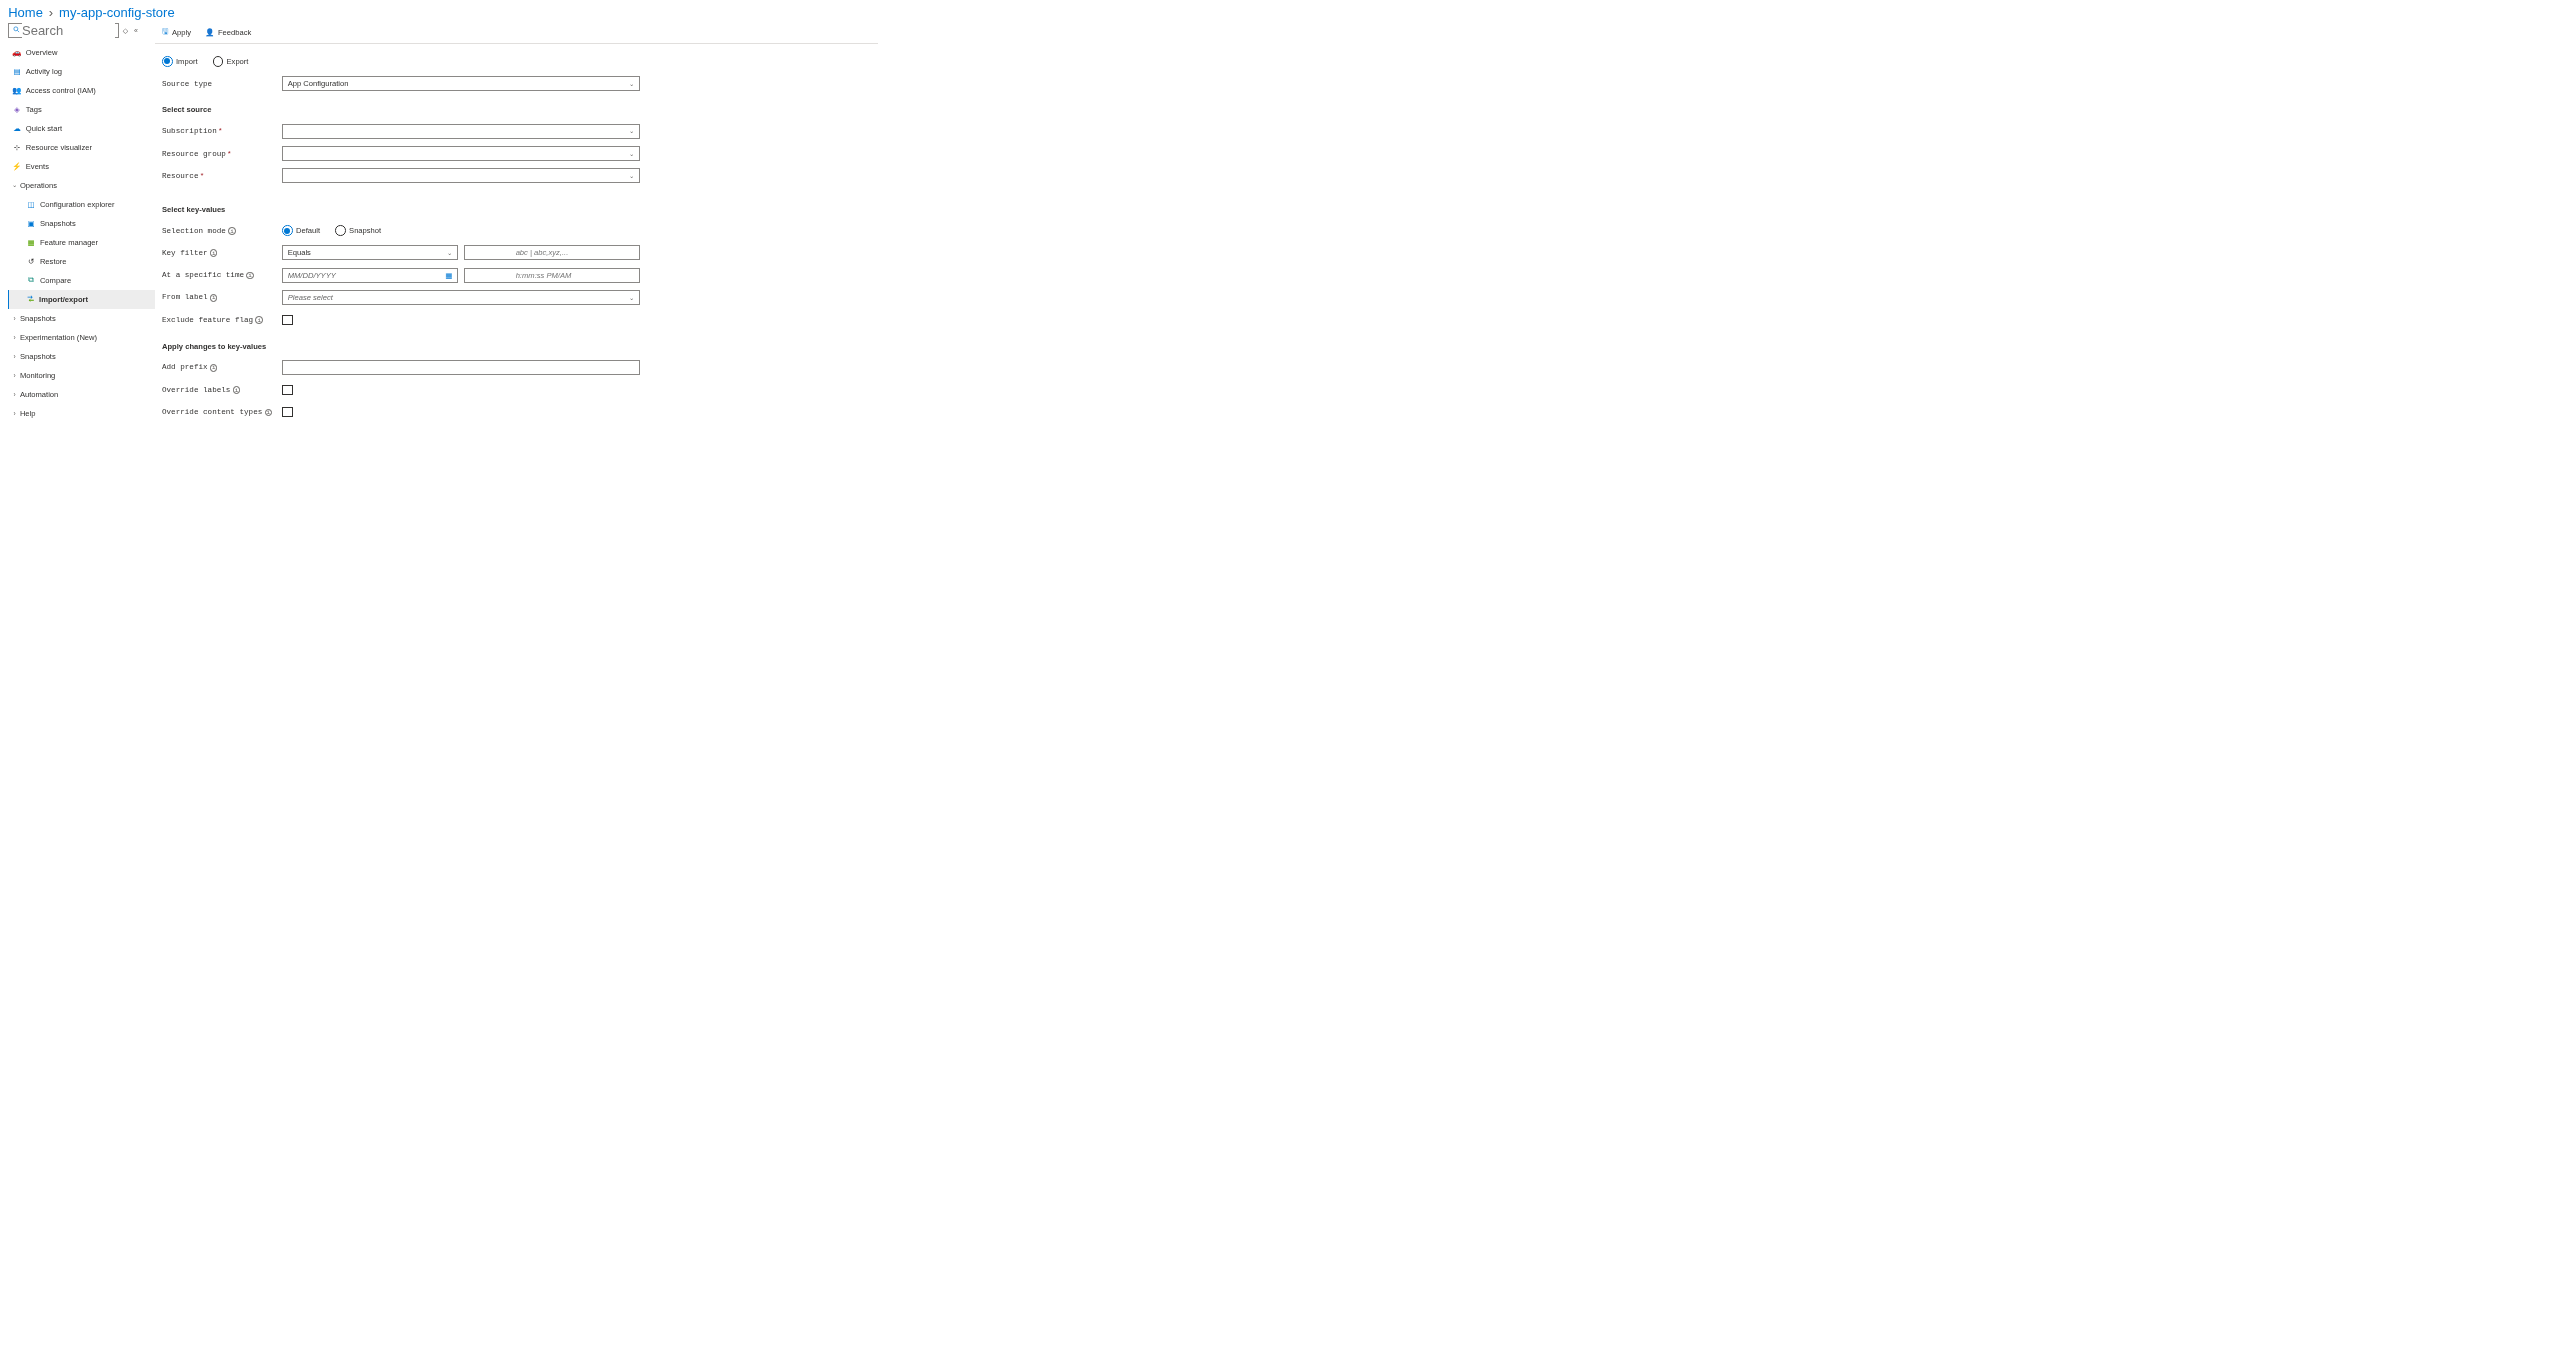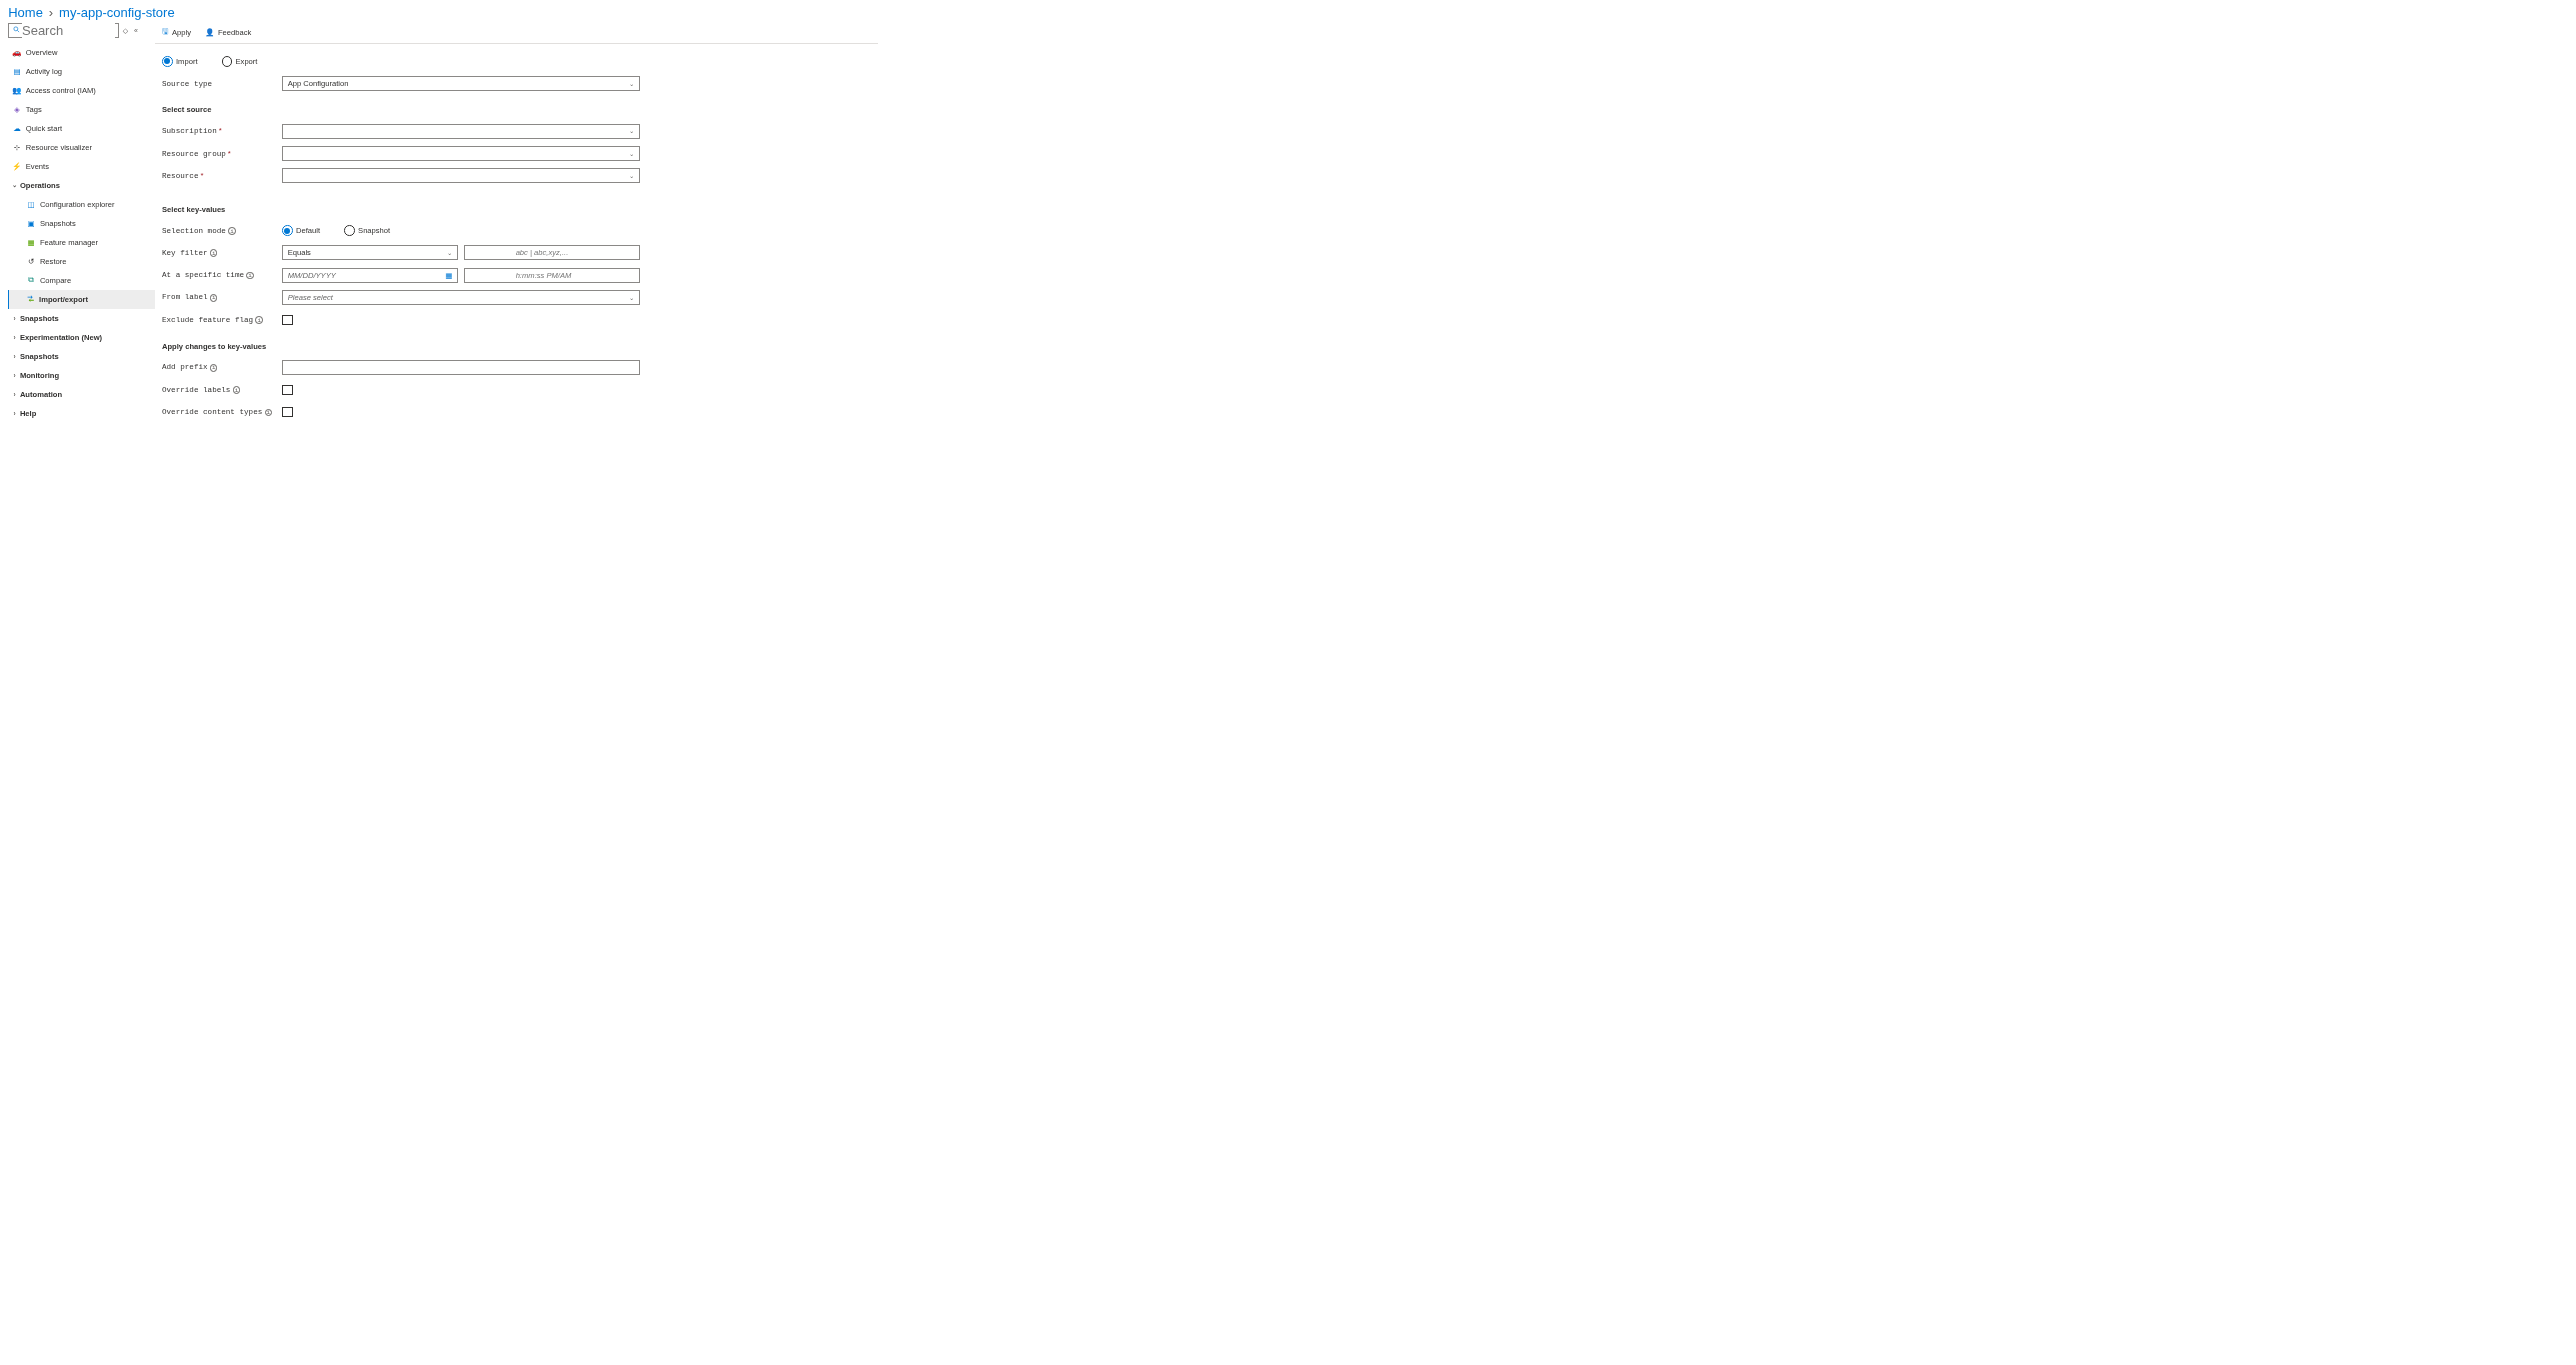--- a/index.html
+++ b/index.html
@@ -27,37 +27,37 @@
   .search { display: flex; align-items: center; border: 0.6px solid #8a8886; height: 15px; width: 111px; padding: 0 3.5px; }
   .search input { border: none; outline: none; font-size: 13px; width: 100%; color: #605e5c; }
   .search .mag { color: #0078d4; margin-right: 2.3px; }
   .sort-icon { color: #605e5c; font-size: 7px; }
   .collapse-icon { color: #605e5c; font-size: 7px; margin-left: 2.3px; }
 
   .nav { list-style: none; }
   .nav li { display: flex; align-items: center; height: 19px; padding-left: 2.3px; cursor: pointer; }
   .nav li .ic { width: 13px; text-align: center; margin-right: 2.3px; }
   .nav li.child { padding-left: 16.4px; }
-  .nav li.expand { padding-left: 1.2px; font-weight: bold; }
+  .nav li.expand { padding-left: 1.2px; }
   .nav li.active { background: #ededed; border-left: 1.8px solid #0078d4; font-weight: 600; padding-left: 14.6px; }
   .nav .chev { width: 10.5px; text-align: center; color: #605e5c; font-size: 6.4px; }
 
   
   .content { flex: 1; padding: 0 0 11.7px 0; }
   .toolbar { display: flex; align-items: center; height: 23.4px; border-bottom: 0.6px solid #e1dfdd; padding-left: 7px; gap: 14px; }
   .toolbar .tb-item { display: flex; align-items: center; gap: 3.5px; color: #323130; cursor: pointer; }
   .toolbar .tb-item .tic { color: #0078d4; }
 
   .form { padding: 8.2px 7px; max-width: 650px; }
   .row { display: flex; align-items: center; min-height: 17.6px; margin-bottom: 4.7px; }
   .row .label { width: 120px; flex: 0 0 120px; font-family: Liberation Mono, monospace; }
   .row .label .req { color: #a4262c; margin-left: 1.2px; }
   .row .ctrl { flex: 1; max-width: 358px; display: flex; gap: 5.9px; }
   .section-head { font-weight: 600; margin: 13px 0 8.2px; }
-  .radio-group { display: flex; gap: 24px; align-items: center; }
+  .radio-group { display: flex; gap: 15px; align-items: center; }
   .radio { display: flex; align-items: center; gap: 3.5px; cursor: pointer; }
   .radio .circle { width: 10.5px; height: 10.5px; border: 0.6px solid #323130; border-radius: 50%; display: flex; align-items: center; justify-content: center; }
   .radio.selected .circle { border-color: #0078d4; }
   .radio.selected .dot { width: 5.9px; height: 5.9px; background: #0078d4; border-radius: 50%; }
 
   .select, .input, .date { border: 0.6px solid #8a8886; height: 15px; display: flex; align-items: center; padding: 0 4.7px; font-size: 7.6px; position: relative; background: #fff; }
   .select { justify-content: space-between; cursor: pointer; }
   .select .caret { color: #605e5c; font-size: 6.4px; }
   .select .ph, .input .ph, .date .ph { color: #666; font-style: italic; }
   .select.noital .ph { font-style: normal; color: #323130; }

